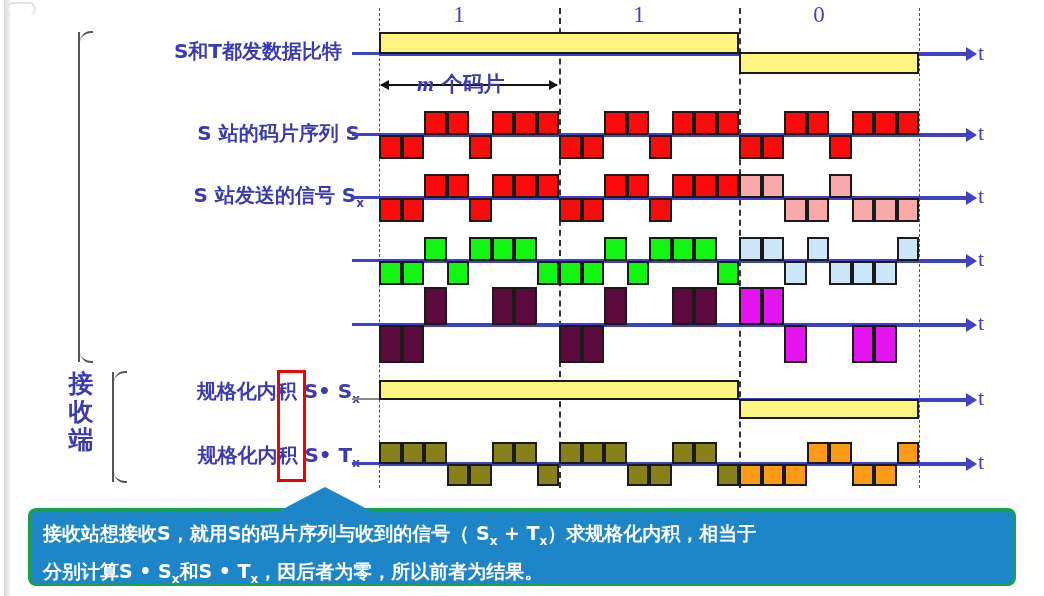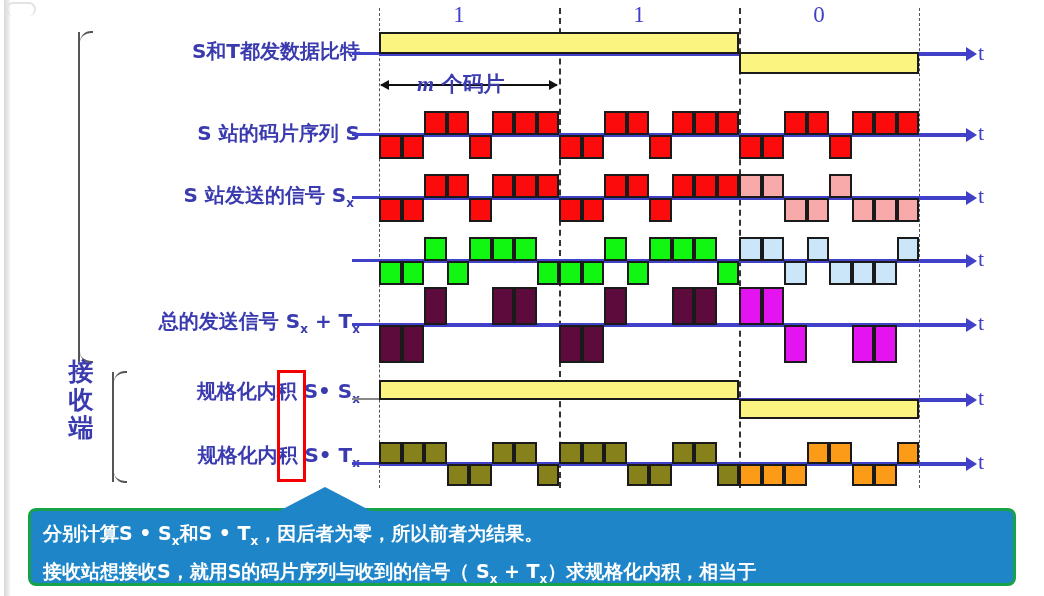--- a/index.html
+++ b/index.html
@@ -99,32 +99,32 @@
 <body>
 
 <div class="stage">
 
   <div class="leftedge"></div>
   <div class="cornerdot"></div>
 
   <div class="bracket" style="left:78px;top:32px;height:330px;"></div>
 
   <div class="bracket" style="left:112px;top:372px;height:110px;"></div>
-  <div class="grouplabel" style="left:64px;top:358px;">接收端</div>
+  <div class="grouplabel" style="left:64px;top:370px;">接收端</div>
 
   <div class="vline light" style="left:379px;top:8px;height:480px;"></div>
   <div class="vline" style="left:559px;top:8px;height:480px;"></div>
   <div class="vline" style="left:739px;top:8px;height:480px;"></div>
   <div class="vline light" style="left:919px;top:8px;height:480px;"></div>
 
   <div class="bit" style="left:434px;top:2px;width:50px;">1</div>
   <div class="bit" style="left:614px;top:2px;width:50px;">1</div>
   <div class="bit" style="left:794px;top:2px;width:50px;">0</div>
 
-  <div class="rowlabel" style="left:100px;top:38px;width:260px;">S和T都发数据比特</div>
+  <div class="rowlabel" style="left:82px;top:38px;width:260px;">S和T都发数据比特</div>
   <div class="stub" style="left:352px;top:52px;width:30px;"></div>
   <div class="axis" style="left:379px;top:52px;width:589px;"></div>
   <div class="tmark" style="left:978px;top:40px;">t</div>
   <div class="p" style="left:379px;top:32px;width:360px;height:22px;background:#fcf481;"></div>
   <div class="p" style="left:739px;top:52px;width:180px;height:22px;background:#fcf481;"></div>
 
   <div class="meas" style="left:381px;top:84px;width:176px;"></div>
   <div class="measlabel" style="left:417px;top:70px;"><i>m</i> 个码片</div>
 
   <div class="rowlabel" style="left:100px;top:120px;width:260px;">S 站的码片序列 S</div>
@@ -151,21 +151,21 @@
       <div class="p" style="left: 739px; width: 22.5px; height: 24px; top: 135px; background: rgb(251, 11, 11);"></div>
       <div class="p" style="left: 761.5px; width: 22.5px; height: 24px; top: 135px; background: rgb(251, 11, 11);"></div>
       <div class="p" style="left: 784px; width: 22.5px; height: 24px; top: 111px; background: rgb(251, 11, 11);"></div>
       <div class="p" style="left: 806.5px; width: 22.5px; height: 24px; top: 111px; background: rgb(251, 11, 11);"></div>
       <div class="p" style="left: 829px; width: 22.5px; height: 24px; top: 135px; background: rgb(251, 11, 11);"></div>
       <div class="p" style="left: 851.5px; width: 22.5px; height: 24px; top: 111px; background: rgb(251, 11, 11);"></div>
       <div class="p" style="left: 874px; width: 22.5px; height: 24px; top: 111px; background: rgb(251, 11, 11);"></div>
       <div class="p" style="left: 896.5px; width: 22.5px; height: 24px; top: 111px; background: rgb(251, 11, 11);"></div>
     </div>
 
-  <div class="rowlabel" style="left:54px;top:182px;width:300px;">S 站发送的信号 S<sub>x</sub></div>
+  <div class="rowlabel" style="left:64px;top:182px;width:300px;">S 站发送的信号 S<sub>x</sub></div>
   <div class="stub" style="left:352px;top:196px;width:30px;"></div>
   <div class="axis" style="left:379px;top:196px;width:589px;"></div>
   <div class="tmark" style="left:978px;top:183px;">t</div>
   <div id="row-chips-Sx">
       <div class="p" style="left: 379px; width: 22.5px; height: 24px; top: 198px; background: rgb(251, 11, 11);"></div>
       <div class="p" style="left: 401.5px; width: 22.5px; height: 24px; top: 198px; background: rgb(251, 11, 11);"></div>
       <div class="p" style="left: 424px; width: 22.5px; height: 24px; top: 174px; background: rgb(251, 11, 11);"></div>
       <div class="p" style="left: 446.5px; width: 22.5px; height: 24px; top: 174px; background: rgb(251, 11, 11);"></div>
       <div class="p" style="left: 469px; width: 22.5px; height: 24px; top: 198px; background: rgb(251, 11, 11);"></div>
       <div class="p" style="left: 491.5px; width: 22.5px; height: 24px; top: 174px; background: rgb(251, 11, 11);"></div>
@@ -212,21 +212,20 @@
       <div class="p" style="left: 739px; width: 22.5px; height: 24px; top: 237px; background: rgb(203, 230, 248);"></div>
       <div class="p" style="left: 761.5px; width: 22.5px; height: 24px; top: 237px; background: rgb(203, 230, 248);"></div>
       <div class="p" style="left: 784px; width: 22.5px; height: 24px; top: 261px; background: rgb(203, 230, 248);"></div>
       <div class="p" style="left: 806.5px; width: 22.5px; height: 24px; top: 237px; background: rgb(203, 230, 248);"></div>
       <div class="p" style="left: 829px; width: 22.5px; height: 24px; top: 261px; background: rgb(203, 230, 248);"></div>
       <div class="p" style="left: 851.5px; width: 22.5px; height: 24px; top: 261px; background: rgb(203, 230, 248);"></div>
       <div class="p" style="left: 874px; width: 22.5px; height: 24px; top: 261px; background: rgb(203, 230, 248);"></div>
       <div class="p" style="left: 896.5px; width: 22.5px; height: 24px; top: 237px; background: rgb(203, 230, 248);"></div>
     </div>
 
-  <div class="rowlabel" style="left:40px;top:308px;width:320px;">总的发送信号 S<sub>x</sub> + T<sub>x</sub></div>
   <div class="stub" style="left:352px;top:323px;width:30px;"></div>
   <div class="axis" style="left:379px;top:323px;width:589px;"></div>
   <div class="tmark" style="left:978px;top:310px;">t</div>
   <div id="row-chips-Sum">
       <div class="p" style="left: 379px; width: 22.5px; height: 38px; top: 325px; background: rgb(93, 11, 60);"></div>
       <div class="p" style="left: 401.5px; width: 22.5px; height: 38px; top: 325px; background: rgb(93, 11, 60);"></div>
       <div class="p" style="left: 424px; width: 22.5px; height: 38px; top: 287px; background: rgb(93, 11, 60);"></div>
       <div class="p" style="left: 491.5px; width: 22.5px; height: 38px; top: 287px; background: rgb(93, 11, 60);"></div>
       <div class="p" style="left: 514px; width: 22.5px; height: 38px; top: 287px; background: rgb(93, 11, 60);"></div>
       <div class="p" style="left: 559px; width: 22.5px; height: 38px; top: 325px; background: rgb(93, 11, 60);"></div>
@@ -278,17 +277,17 @@
       <div class="p" style="left: 851.5px; width: 22.5px; height: 22px; top: 464px; background: rgb(251, 155, 24);"></div>
       <div class="p" style="left: 874px; width: 22.5px; height: 22px; top: 464px; background: rgb(251, 155, 24);"></div>
       <div class="p" style="left: 896.5px; width: 22.5px; height: 22px; top: 442px; background: rgb(251, 155, 24);"></div>
     </div>
 
   <div class="redbox" style="left:277px;top:370px;width:29px;height:112px;"></div>
 
   <div class="callout">
     <div class="nubedge"></div>
     <div class="nub"></div>
+    <div>接收站想接收S，就用S的码片序列与收到的信号（ S<sub>x</sub> + T<sub>x</sub>）求规格化内积，相当于</div>
     <div>分别计算S • S<sub>x</sub>和S • T<sub>x</sub>，因后者为零，所以前者为结果。</div>
-    <div>接收站想接收S，就用S的码片序列与收到的信号（ S<sub>x</sub> + T<sub>x</sub>）求规格化内积，相当于</div>
   </div>
 
 </div>
 
 </body></html>

